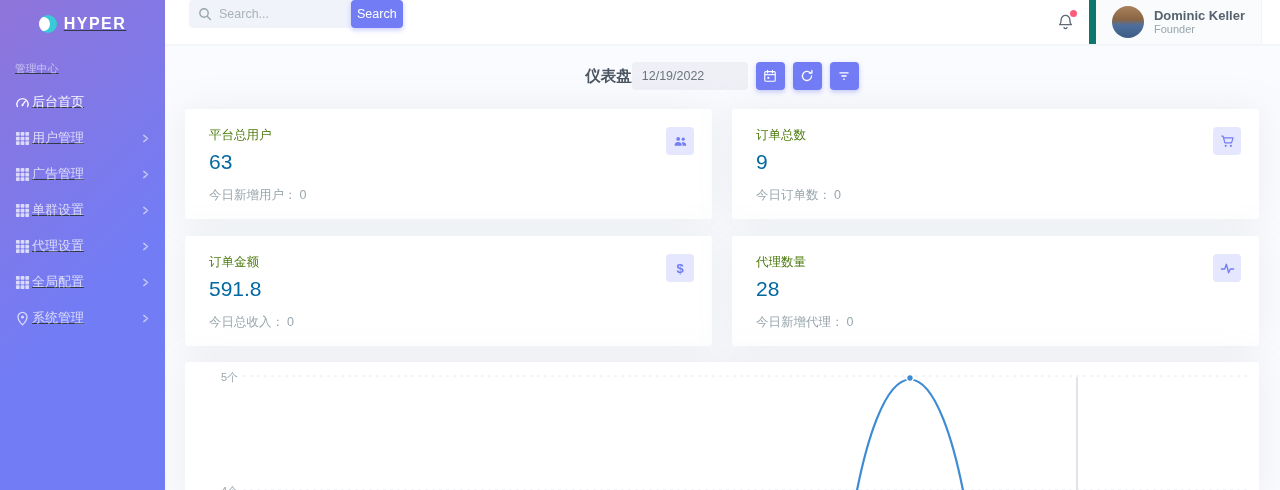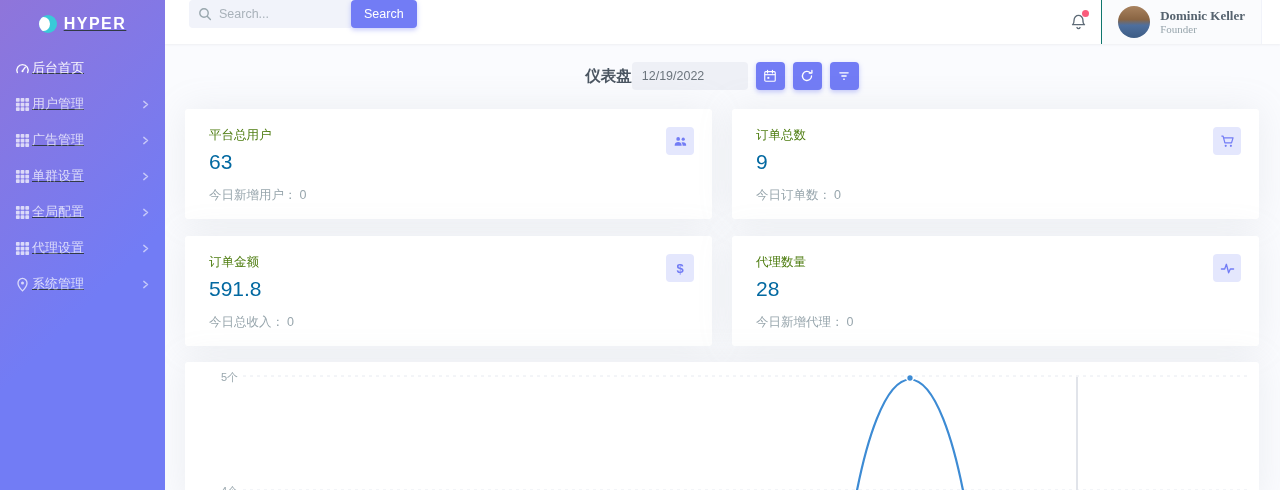--- a/index.html
+++ b/index.html
@@ -25,28 +25,28 @@
 
   
   .main { margin-left:165px; }
   .topbar { height:44px; background:#fff; display:flex; align-items:flex-start;
     padding:0 0 0 24px; box-shadow:0 1px 2px rgba(50,58,70,.06); position:relative; }
   .search-group { position:relative; display:flex; align-items:center; }
   .search-input { width:162px; height:28px; background:#f1f3fa; border:none; border-radius:4px 0 0 4px;
     padding:0 8px 0 30px; font-size:12.5px; color:#6c757d; outline:none; }
   .search-input::placeholder { color:#a9b2ba; }
   .search-ic { position:absolute; left:9px; top:7px; width:14px; height:14px; color:#98a6ad; pointer-events:none; }
-  .search-btn { height:28px; padding:0 13px; background:#727cf5; color:#fff; border:none;
+  .search-btn { height:28px; padding:0 6px; background:#727cf5; color:#fff; border:none;
     border-radius:4px; font-size:12.5px; cursor:pointer; box-shadow:0 2px 5px rgba(114,124,245,.4); }
   .topbar-right { margin-left:auto; display:flex; align-items:center; height:44px; padding-right:18px; }
   .bell-wrap { position:relative; width:46px; display:flex; justify-content:center; cursor:pointer; }
   .bell-wrap svg { width:19px; height:19px; color:#5d6a76; }
   .notif-dot { position:absolute; top:-3px; right:12px; width:7px; height:7px; border-radius:50%; background:#fa5c7c; }
   .user-block { height:44px; display:flex; align-items:center; gap:10px; padding:0 16px;
-    background:#fafbfd; border-left:1px solid #0f766e; border-right:1px solid #f1f3fa; cursor:pointer;font-family:Liberation Serif, serif; }
+    background:#fafbfd; border-left:7px solid #0f766e; border-right:1px solid #f1f3fa; cursor:pointer; }
   .avatar { width:32px; height:32px; border-radius:50%;
     background:linear-gradient(180deg,#a8825f 0%,#8a6543 42%,#4e6f9e 60%,#3d5c85 100%); }
   .user-name { font-size:13px; color:#56636f; font-weight:600; line-height:15px; }
   .user-role { font-size:11px; color:#98a6ad; line-height:13px; }
 
   
   .page-head { display:flex; align-items:center; justify-content:center; margin:18px 21px 0 20px; }
   .page-title { font-size:15.5px; font-weight:700; color:#4b5662; }
   .head-controls { display:flex; align-items:center; gap:8px; }
   .date-input { width:116px; height:28px; background:#eef0f6; border:none; border-radius:4px;
@@ -81,20 +81,21 @@
   .marker { fill:#3d8bd4; stroke:#fff; stroke-width:1.5; }
 </style>
 </head>
 <body>
 
 <aside class="sidebar">
   <div class="logo">
     <span class="logo-mark"></span>
     <span class="logo-text">HYPER</span>
   </div>
+  <div class="side-section">管理中心</div>
   <nav class="side-nav">
 
     <a class="side-item active">
       <span class="si-ic">
         <svg viewBox="0 0 16 16">
             <path d="M2.5 12.3a6 6 0 1 1 11 0" fill="none" stroke="currentColor" stroke-width="1.5" stroke-linecap="round"></path>
             <path d="M8 10.6 L11 6.6" stroke="currentColor" stroke-width="1.5" stroke-linecap="round"></path>
             <circle cx="8" cy="10.9" r="1.1" fill="currentColor"></circle>
           </svg>
       </span>
@@ -174,43 +175,43 @@
             <rect x="6" y="1" width="4" height="4" rx="0.8"></rect>
             <rect x="11" y="1" width="4" height="4" rx="0.8"></rect>
             <rect x="1" y="6" width="4" height="4" rx="0.8"></rect>
             <rect x="6" y="6" width="4" height="4" rx="0.8"></rect>
             <rect x="11" y="6" width="4" height="4" rx="0.8"></rect>
             <rect x="1" y="11" width="4" height="4" rx="0.8"></rect>
             <rect x="6" y="11" width="4" height="4" rx="0.8"></rect>
             <rect x="11" y="11" width="4" height="4" rx="0.8"></rect>
           </svg>
       </span>
+      <span class="si-label">代理设置</span>
+      <span class="chev">
+          <svg viewBox="0 0 8 8">
+            <path d="M2.5 1.2 L5.8 4 L2.5 6.8" fill="none" stroke="currentColor" stroke-width="1.3" stroke-linecap="round" stroke-linejoin="round"></path>
+          </svg>
+        </span>
+    </a>
+
+    <a class="side-item">
+      <span class="si-ic">
+        <svg viewBox="0 0 16 16" fill="currentColor">
+            <rect x="1" y="1" width="4" height="4" rx="0.8"></rect>
+            <rect x="6" y="1" width="4" height="4" rx="0.8"></rect>
+            <rect x="11" y="1" width="4" height="4" rx="0.8"></rect>
+            <rect x="1" y="6" width="4" height="4" rx="0.8"></rect>
+            <rect x="6" y="6" width="4" height="4" rx="0.8"></rect>
+            <rect x="11" y="6" width="4" height="4" rx="0.8"></rect>
+            <rect x="1" y="11" width="4" height="4" rx="0.8"></rect>
+            <rect x="6" y="11" width="4" height="4" rx="0.8"></rect>
+            <rect x="11" y="11" width="4" height="4" rx="0.8"></rect>
+          </svg>
+      </span>
       <span class="si-label">全局配置</span>
-      <span class="chev">
-          <svg viewBox="0 0 8 8">
-            <path d="M2.5 1.2 L5.8 4 L2.5 6.8" fill="none" stroke="currentColor" stroke-width="1.3" stroke-linecap="round" stroke-linejoin="round"></path>
-          </svg>
-        </span>
-    </a>
-
-    <a class="side-item">
-      <span class="si-ic">
-        <svg viewBox="0 0 16 16" fill="currentColor">
-            <rect x="1" y="1" width="4" height="4" rx="0.8"></rect>
-            <rect x="6" y="1" width="4" height="4" rx="0.8"></rect>
-            <rect x="11" y="1" width="4" height="4" rx="0.8"></rect>
-            <rect x="1" y="6" width="4" height="4" rx="0.8"></rect>
-            <rect x="6" y="6" width="4" height="4" rx="0.8"></rect>
-            <rect x="11" y="6" width="4" height="4" rx="0.8"></rect>
-            <rect x="1" y="11" width="4" height="4" rx="0.8"></rect>
-            <rect x="6" y="11" width="4" height="4" rx="0.8"></rect>
-            <rect x="11" y="11" width="4" height="4" rx="0.8"></rect>
-          </svg>
-      </span>
-      <span class="si-label">代理设置</span>
       <span class="chev">
           <svg viewBox="0 0 8 8">
             <path d="M2.5 1.2 L5.8 4 L2.5 6.8" fill="none" stroke="currentColor" stroke-width="1.3" stroke-linecap="round" stroke-linejoin="round"></path>
           </svg>
         </span>
     </a>
 
     <a class="side-item">
       <span class="si-ic">
         <svg viewBox="0 0 16 16">

